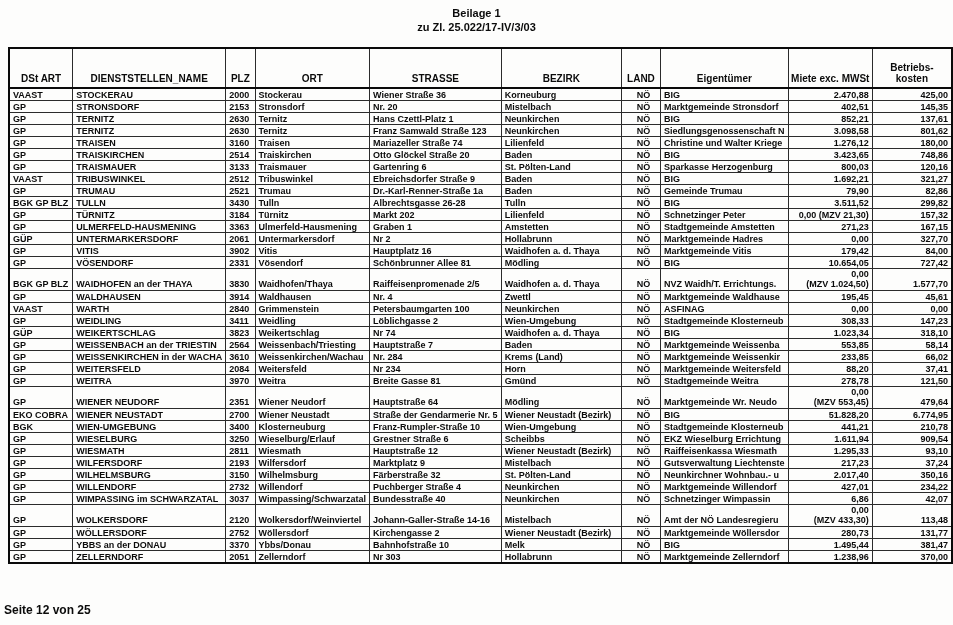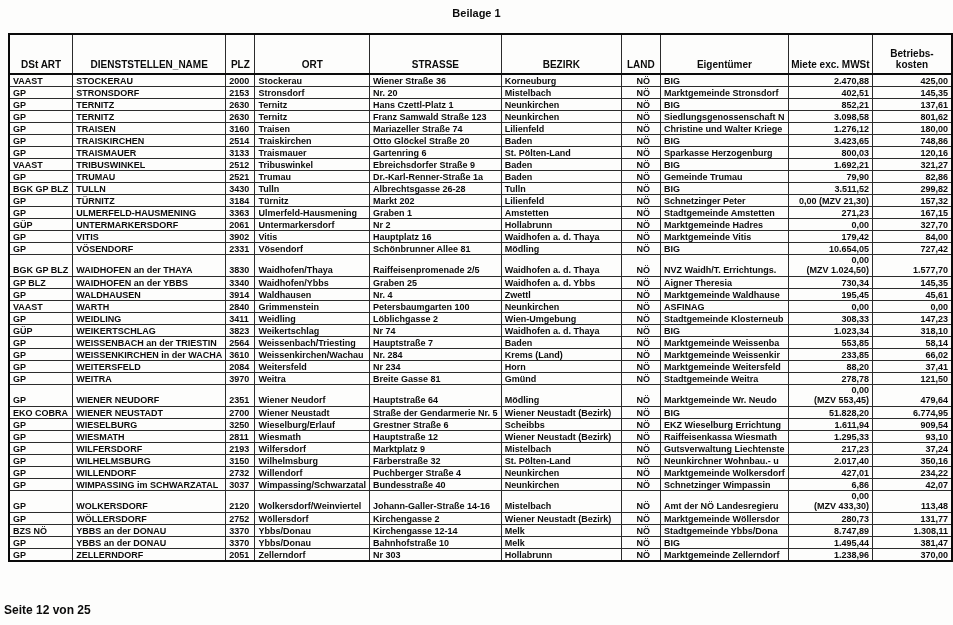--- a/index.html
+++ b/index.html
@@ -75,20 +75,21 @@
     font-weight: bold;
   }
 </style>
 </head>
 <body>
 
 <div class="page">
 
   <div class="doc-header">
     <div>Beilage 1</div>
+    <div>zu Zl. 25.022/17-IV/3/03</div>
   </div>
 
   <table class="main">
     <colgroup>
       <col class="w-dst">
         <col class="w-name">
         <col class="w-plz">
         <col class="w-ort">
         <col class="w-str">
       <col class="w-bez">
@@ -300,32 +301,20 @@
     <td class="c-ort">Waidhofen/Thaya</td>
     <td class="c-str">Raiffeisenpromenade 2/5</td>
     <td class="c-bez">Waidhofen a. d. Thaya</td>
     <td class="c-land">NÖ</td>
     <td class="c-eig">NVZ Waidh/T. Errichtungs.</td>
     <td class="c-miete">0,00
 (MZV 1.024,50)</td>
     <td class="c-kosten">1.577,70</td>
   </tr>
         <tr>
-    <td class="c-dst">GP BLZ</td>
-    <td class="c-name">WAIDHOFEN an der YBBS</td>
-    <td class="c-plz">3340</td>
-    <td class="c-ort">Waidhofen/Ybbs</td>
-    <td class="c-str">Graben 25</td>
-    <td class="c-bez">Waidhofen a. d. Ybbs</td>
-    <td class="c-land">NÖ</td>
-    <td class="c-eig">Aigner Theresia</td>
-    <td class="c-miete">730,34</td>
-    <td class="c-kosten">145,35</td>
-  </tr>
-        <tr>
     <td class="c-dst">GP</td>
     <td class="c-name">WALDHAUSEN</td>
     <td class="c-plz">3914</td>
     <td class="c-ort">Waldhausen</td>
     <td class="c-str">Nr. 4</td>
     <td class="c-bez">Zwettl</td>
     <td class="c-land">NÖ</td>
     <td class="c-eig">Marktgemeinde Waldhause</td>
     <td class="c-miete">195,45</td>
     <td class="c-kosten">45,61</td>
@@ -433,20 +422,32 @@
     <td class="c-plz">2700</td>
     <td class="c-ort">Wiener Neustadt</td>
     <td class="c-str">Straße der Gendarmerie Nr. 5</td>
     <td class="c-bez">Wiener Neustadt (Bezirk)</td>
     <td class="c-land">NÖ</td>
     <td class="c-eig">BIG</td>
     <td class="c-miete">51.828,20</td>
     <td class="c-kosten">6.774,95</td>
   </tr>
         <tr>
+    <td class="c-dst">BGK</td>
+    <td class="c-name">WIEN-UMGEBUNG</td>
+    <td class="c-plz">3400</td>
+    <td class="c-ort">Klosterneuburg</td>
+    <td class="c-str">Franz-Rumpler-Straße 10</td>
+    <td class="c-bez">Wien-Umgebung</td>
+    <td class="c-land">NÖ</td>
+    <td class="c-eig">Stadtgemeinde Klosterneub</td>
+    <td class="c-miete">441,21</td>
+    <td class="c-kosten">210,78</td>
+  </tr>
+        <tr>
     <td class="c-dst">GP</td>
     <td class="c-name">WIESELBURG</td>
     <td class="c-plz">3250</td>
     <td class="c-ort">Wieselburg/Erlauf</td>
     <td class="c-str">Grestner Straße 6</td>
     <td class="c-bez">Scheibbs</td>
     <td class="c-land">NÖ</td>
     <td class="c-eig">EKZ Wieselburg Errichtung</td>
     <td class="c-miete">1.611,94</td>
     <td class="c-kosten">909,54</td>
@@ -488,21 +489,21 @@
     <td class="c-kosten">350,16</td>
   </tr>
         <tr>
     <td class="c-dst">GP</td>
     <td class="c-name">WILLENDORF</td>
     <td class="c-plz">2732</td>
     <td class="c-ort">Willendorf</td>
     <td class="c-str">Puchberger Straße 4</td>
     <td class="c-bez">Neunkirchen</td>
     <td class="c-land">NÖ</td>
-    <td class="c-eig">Marktgemeinde Wolkersdorf</td>
+    <td class="c-eig">Marktgemeinde Willendorf</td>
     <td class="c-miete">427,01</td>
     <td class="c-kosten">234,22</td>
   </tr>
         <tr>
     <td class="c-dst">GP</td>
     <td class="c-name">WIMPASSING im SCHWARZATAL</td>
     <td class="c-plz">3037</td>
     <td class="c-ort">Wimpassing/Schwarzatal</td>
     <td class="c-str">Bundesstraße 40</td>
     <td class="c-bez">Neunkirchen</td>
@@ -528,32 +529,20 @@
     <td class="c-dst">GP</td>
     <td class="c-name">WÖLLERSDORF</td>
     <td class="c-plz">2752</td>
     <td class="c-ort">Wöllersdorf</td>
     <td class="c-str">Kirchengasse 2</td>
     <td class="c-bez">Wiener Neustadt (Bezirk)</td>
     <td class="c-land">NÖ</td>
     <td class="c-eig">Marktgemeinde Wöllersdor</td>
     <td class="c-miete">280,73</td>
     <td class="c-kosten">131,77</td>
-  </tr>
-        <tr>
-    <td class="c-dst">BZS NÖ</td>
-    <td class="c-name">YBBS an der DONAU</td>
-    <td class="c-plz">3370</td>
-    <td class="c-ort">Ybbs/Donau</td>
-    <td class="c-str">Kirchengasse 12-14</td>
-    <td class="c-bez">Melk</td>
-    <td class="c-land">NÖ</td>
-    <td class="c-eig">Stadtgemeinde Ybbs/Dona</td>
-    <td class="c-miete">8.747,89</td>
-    <td class="c-kosten">1.308,11</td>
   </tr>
         <tr>
     <td class="c-dst">GP</td>
     <td class="c-name">YBBS an der DONAU</td>
     <td class="c-plz">3370</td>
     <td class="c-ort">Ybbs/Donau</td>
     <td class="c-str">Bahnhofstraße 10</td>
     <td class="c-bez">Melk</td>
     <td class="c-land">NÖ</td>
     <td class="c-eig">BIG</td>

